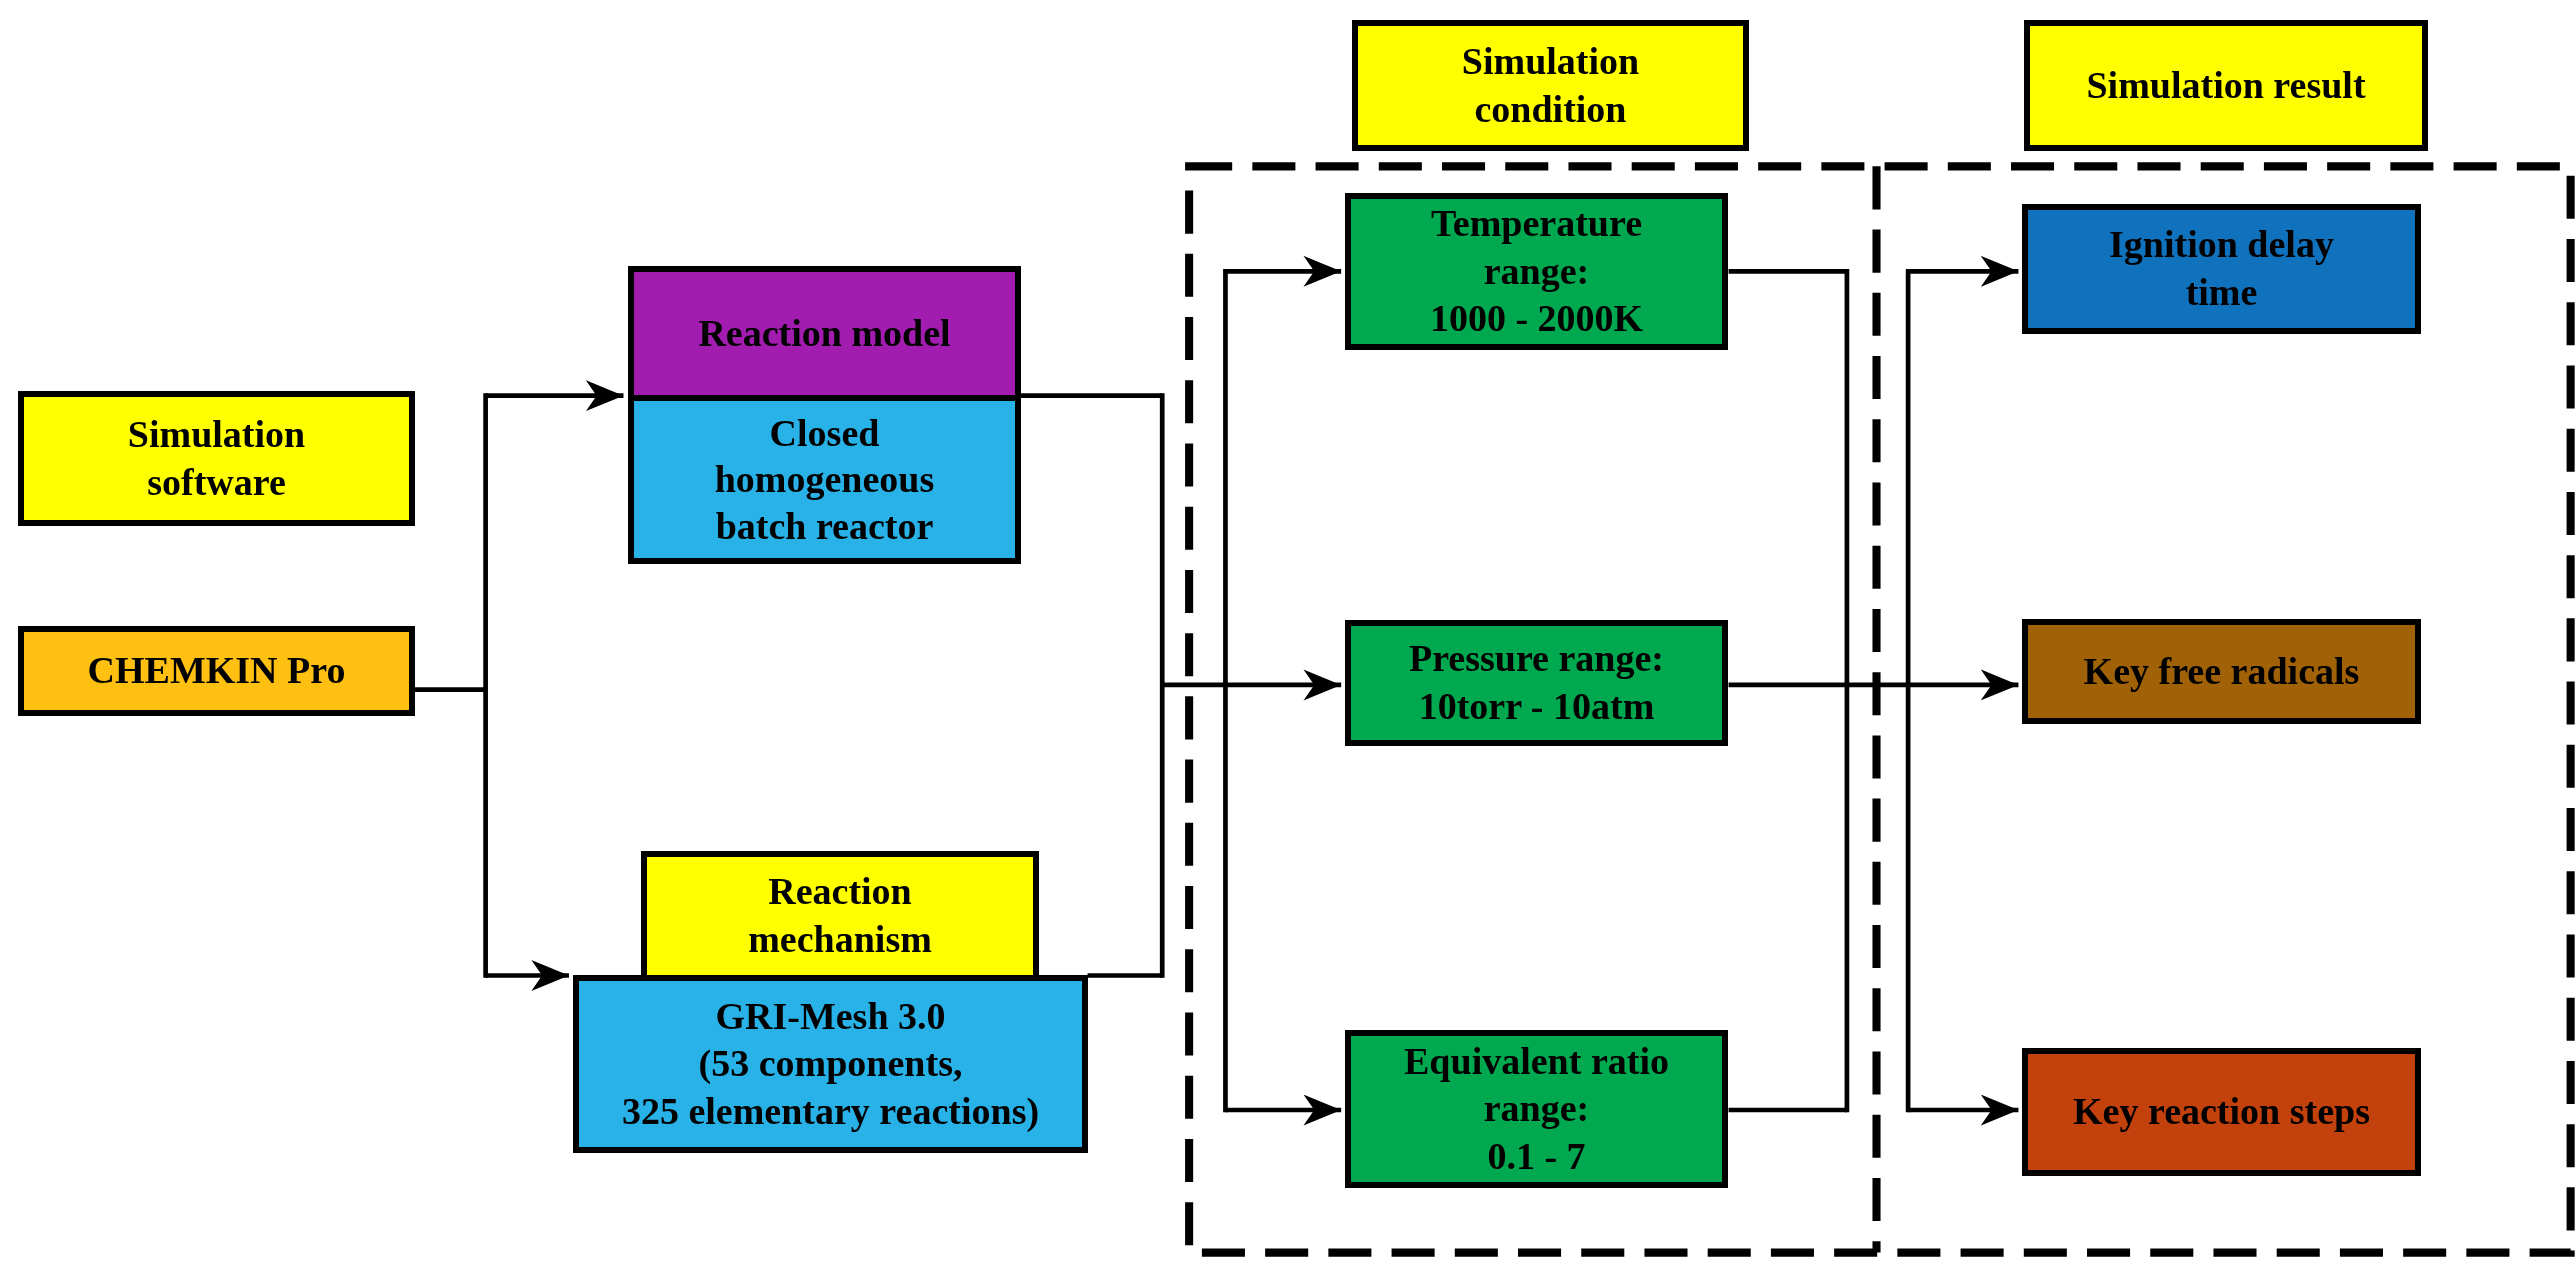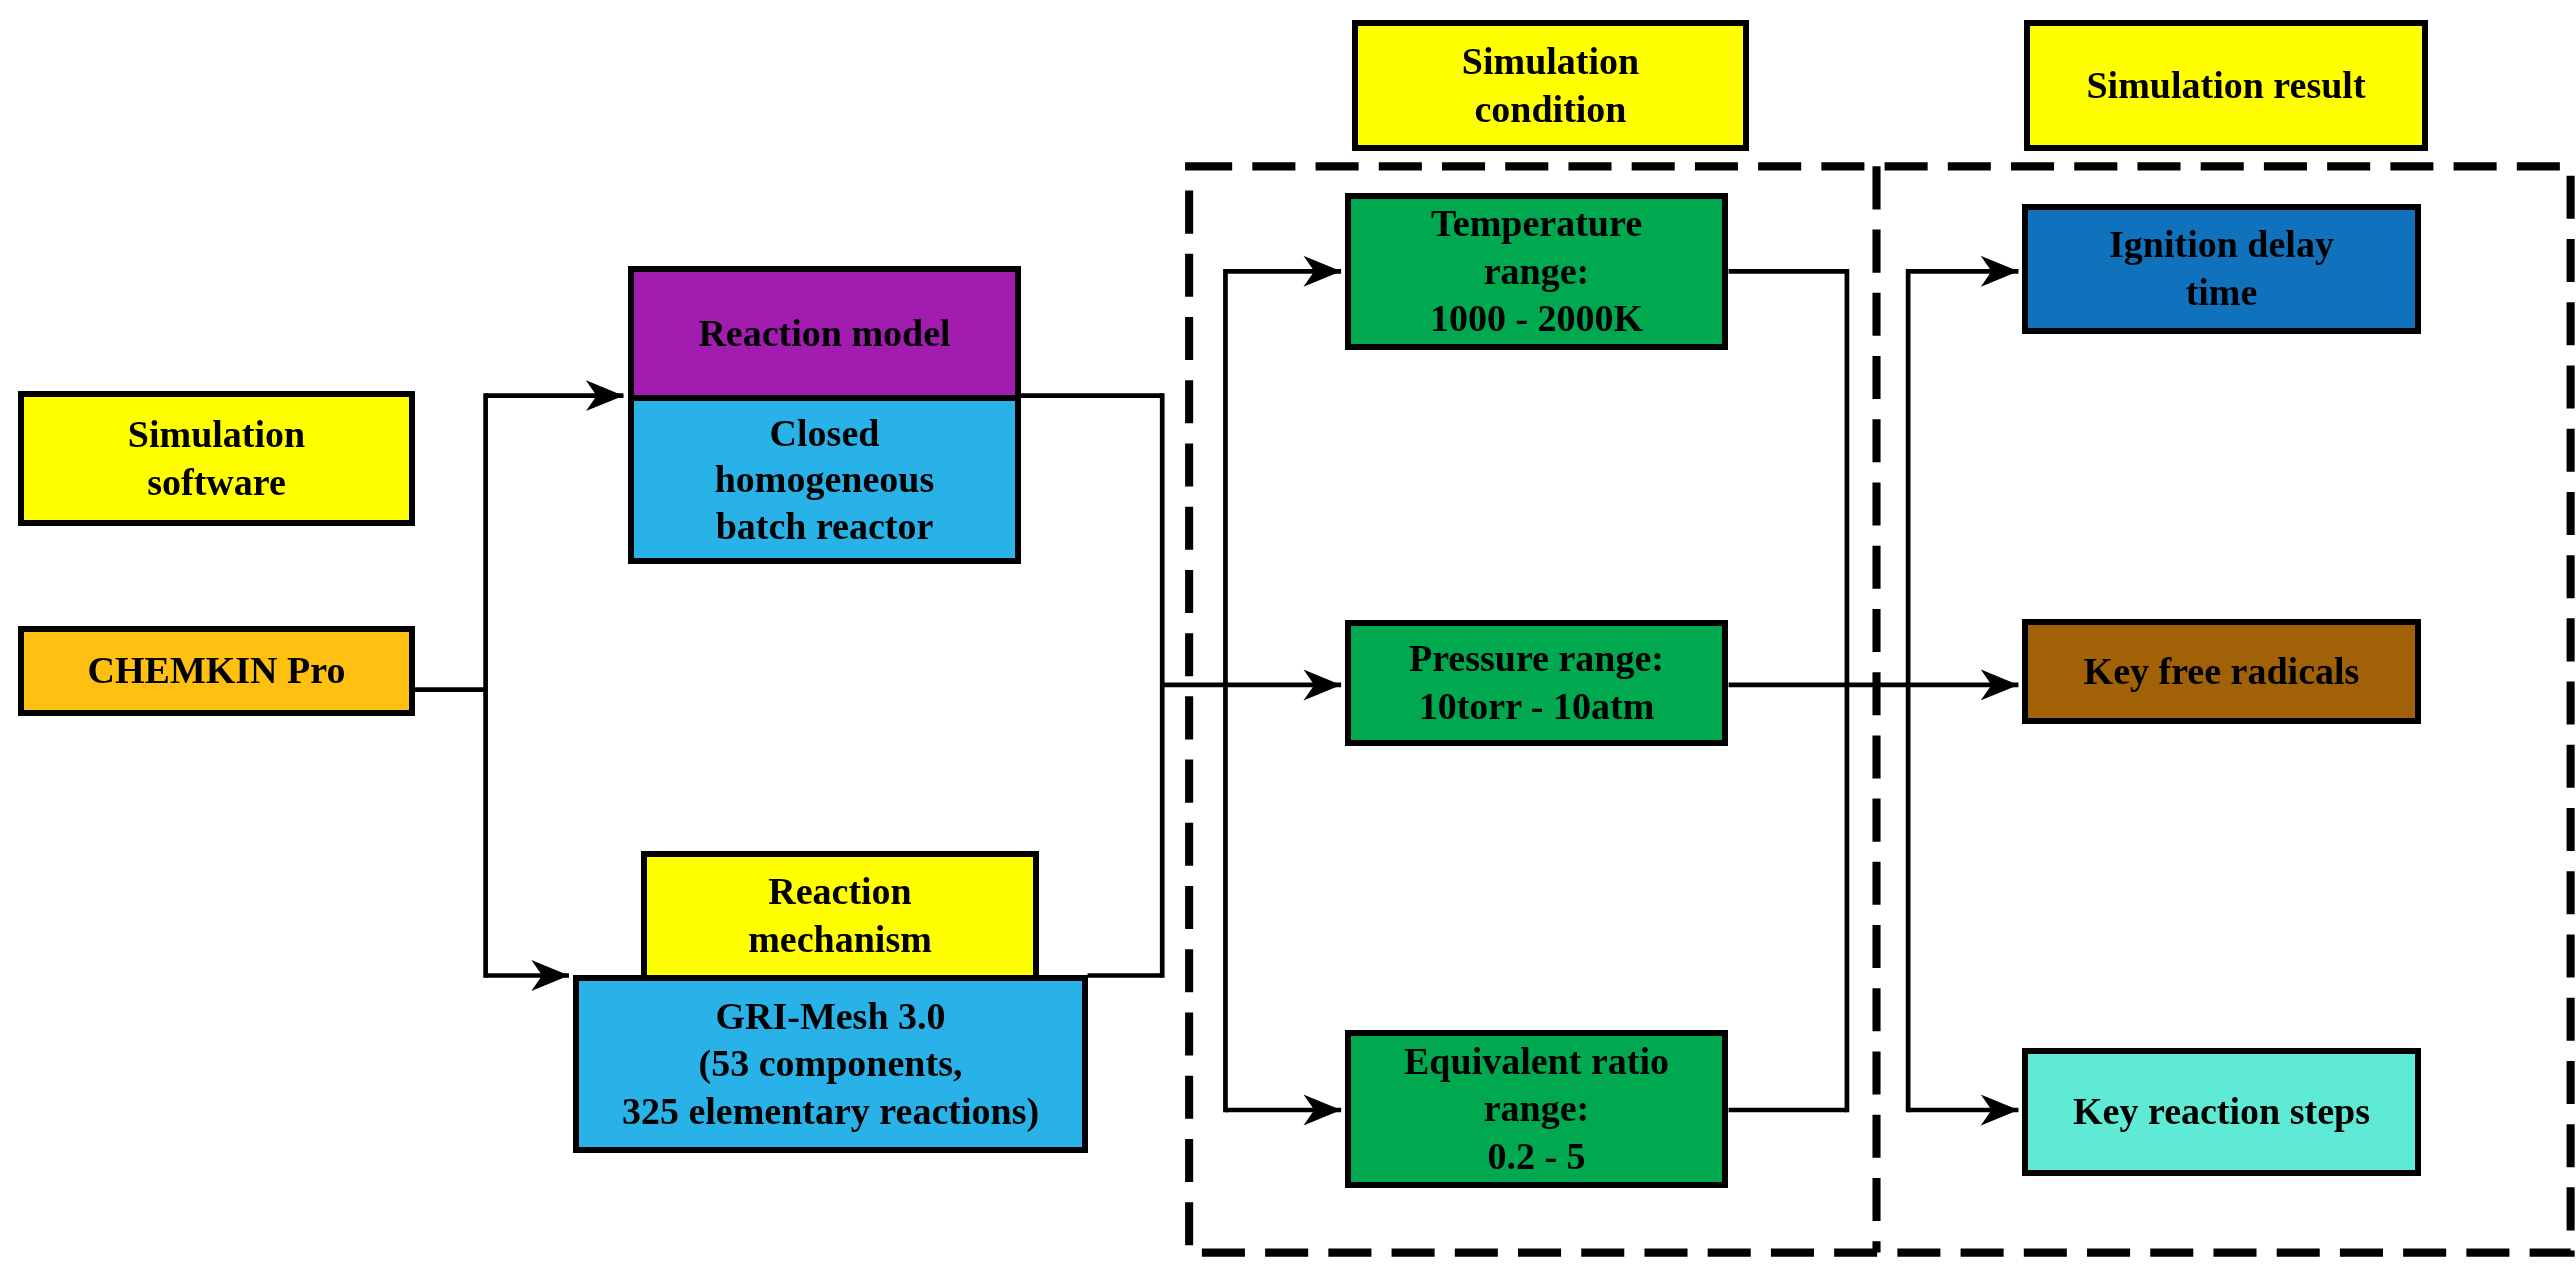--- a/index.html
+++ b/index.html
@@ -95,21 +95,21 @@
 condition</div>
   <div class="node yellow" style="left: 2024px; top: 20px; width: 404px; height: 131px; background-color: rgb(255, 255, 0);">Simulation result</div>
 
   <div class="node green" style="left: 1345px; top: 193px; width: 383px; height: 157px; line-height: 1.25; background-color: rgb(0, 169, 79);">Temperature
 range:
 1000 - 2000K</div>
   <div class="node green" style="left: 1345px; top: 620px; width: 383px; height: 126px; background-color: rgb(0, 169, 79);">Pressure range:
 10torr - 10atm</div>
   <div class="node green" style="left: 1345px; top: 1030px; width: 383px; height: 158px; line-height: 1.25; background-color: rgb(0, 169, 79);">Equivalent ratio
 range:
-0.2 - 5</div>
+0.1 - 7</div>
 
   <div class="node blue" style="left: 2022px; top: 204px; width: 399px; height: 130px; background-color: rgb(16, 114, 188);">Ignition delay
 time</div>
   <div class="node blue" style="left: 2022px; top: 619px; width: 399px; height: 105px; background-color: #a16207;">Key free radicals</div>
-  <div class="node blue" style="left: 2022px; top: 1048px; width: 399px; height: 128px; background-color: #5eead4;">Key reaction steps</div>
+  <div class="node blue" style="left: 2022px; top: 1048px; width: 399px; height: 128px; background-color: #c2410c;">Key reaction steps</div>
 
 </div>
 
 
 </body></html>

